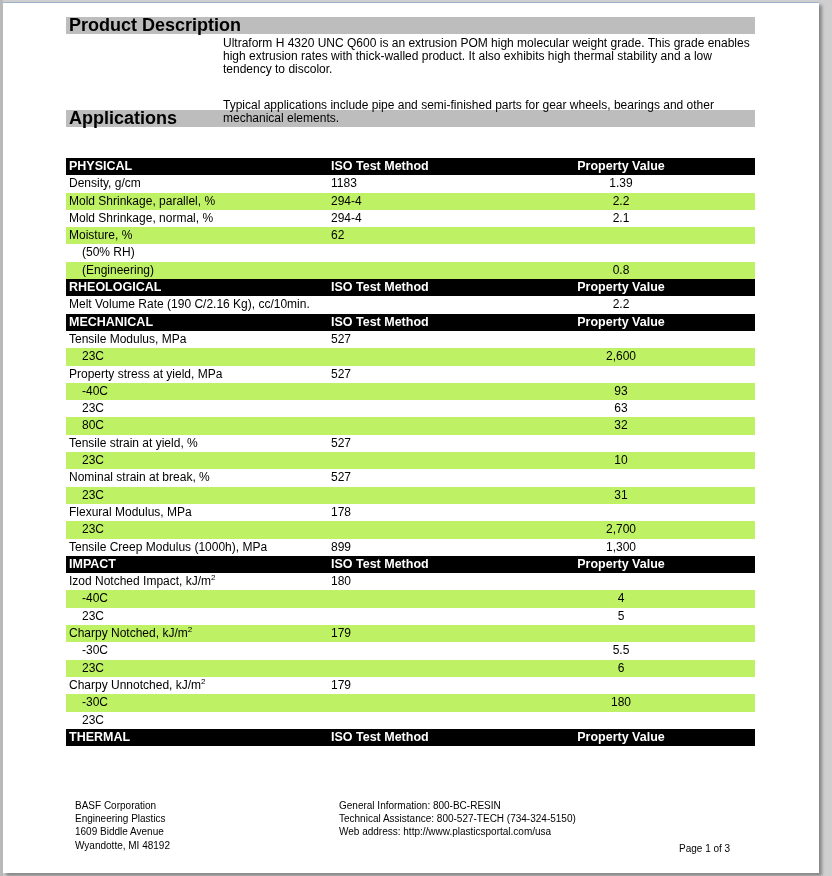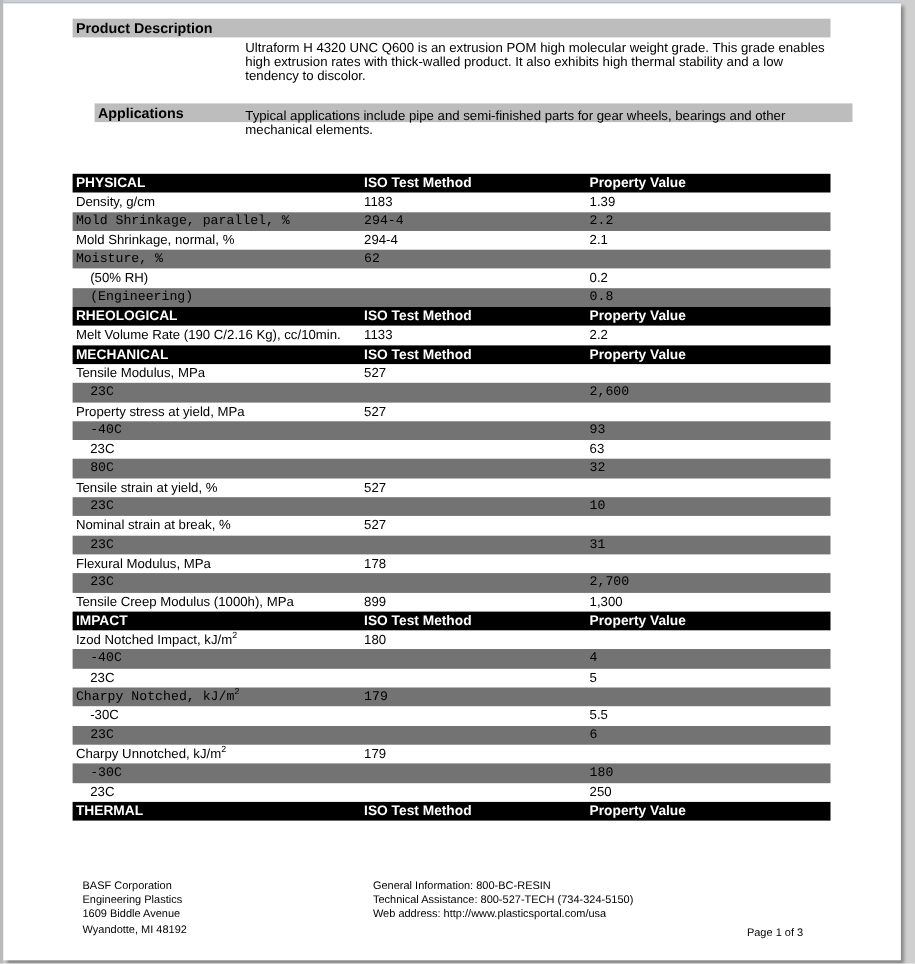--- a/index.html
+++ b/index.html
@@ -11,50 +11,50 @@
   }
   .page {
     position: absolute; left: 3px; top: 2px; width: 816px; height: 870px;
     background: #ffffff;
     border-top: 1px solid #9fb2cc;
     box-shadow: 3px 3px 3px rgba(0,0,0,0.35);
   }
   .viewer-left { position: absolute; left: 0; top: 0; width: 3px; height: 876px; background: #b9b9b9; }
   .sec-bar {
     position: absolute; left: 66px; width: 689px; height: 17px;
-    background: #bdbdbd; font-weight: bold; font-size: 13px; color: #000;
+    background: #bdbdbd; font-weight: bold; font-size: 18px; color: #000;
     line-height: 17px; padding-left: 3px; box-sizing: border-box;
   }
   .sec-text {
     position: absolute; left: 223px; width: 535px; font-size: 12px; line-height: 13.2px; color: #000;
   }
   .tbl { position: absolute; left: 66px; top: 158px; width: 689px; }
   .row {
     position: relative; height: 17.3px; font-size: 12px; line-height: 17.3px; color: #000;
   }
   .row.hdr { background: #000; color: #fff; font-weight: bold; font-size: 12.5px; }
-  .row.alt { background: #737373; font-family: Liberation Mono, monospace; }
+  .row.alt { background: #bef264; }
   .c1 { position: absolute; left: 3px; top: 0; white-space: nowrap; }
   .c1.sub { left: 16px; }
   .c2 { position: absolute; left: 265px; width: 170px; top: 0; }
-  .c3 { position: absolute; left: 470px; width: 170px; text-align: left; top: 0; }
+  .c3 { position: absolute; left: 470px; width: 170px; text-align: center; top: 0; }
   .footer { position: absolute; font-size: 10px; line-height: 13.2px; color: #000; }
   sup { font-size: 8px; line-height: 0; }
 </style>
 </head>
 <body>
 
 <div class="viewer-left"></div>
 <div class="page">
 </div>
 
 <div class="sec-bar" style="top:17px;">Product Description</div>
 <div class="sec-text" style="top:37px;">Ultraform H 4320 UNC Q600 is an extrusion POM high molecular weight grade. This grade enables high extrusion rates with thick-walled product. It also exhibits high thermal stability and a low tendency to discolor.</div>
 
-<div class="sec-bar" style="top:94px;margin-left:20px;">Applications</div>
+<div class="sec-bar" style="top:110px;">Applications</div>
 <div class="sec-text" style="top:99px;">Typical applications include pipe and semi-finished parts for gear wheels, bearings and other mechanical elements.</div>
 
 <div class="tbl">
 
   <div class="row hdr">
     <span class="c1">PHYSICAL</span>
     <span class="c2">ISO Test Method</span>
     <span class="c3">Property Value</span>
   </div>
   <div class="row">
@@ -73,36 +73,34 @@
     <span class="c3">2.1</span>
   </div>
   <div class="row alt">
     <span class="c1">Moisture, %</span>
     <span class="c2">62</span>
     <span class="c3"></span>
   </div>
   <div class="row">
     <span class="c1 sub">(50% RH)</span>
     <span class="c2"></span>
-    <span class="c3">0.2</span>
   </div>
   <div class="row alt">
     <span class="c1 sub">(Engineering)</span>
     <span class="c2"></span>
     <span class="c3">0.8</span>
   </div>
 
   <div class="row hdr">
     <span class="c1">RHEOLOGICAL</span>
     <span class="c2">ISO Test Method</span>
     <span class="c3">Property Value</span>
   </div>
   <div class="row">
     <span class="c1">Melt Volume Rate (190 C/2.16 Kg), cc/10min.</span>
-    <span class="c2">1133</span>
     <span class="c3">2.2</span>
   </div>
 
   <div class="row hdr">
     <span class="c1">MECHANICAL</span>
     <span class="c2">ISO Test Method</span>
     <span class="c3">Property Value</span>
   </div>
   <div class="row">
     <span class="c1">Tensile Modulus, MPa</span>
@@ -211,21 +209,20 @@
     <span class="c3"></span>
   </div>
   <div class="row alt">
     <span class="c1 sub">-30C</span>
     <span class="c2"></span>
     <span class="c3">180</span>
   </div>
   <div class="row">
     <span class="c1 sub">23C</span>
     <span class="c2"></span>
-    <span class="c3">250</span>
   </div>
 
   <div class="row hdr">
     <span class="c1">THERMAL</span>
     <span class="c2">ISO Test Method</span>
     <span class="c3">Property Value</span>
   </div>
 </div>
 
 <div class="footer" style="left:75px; top:799px;">

